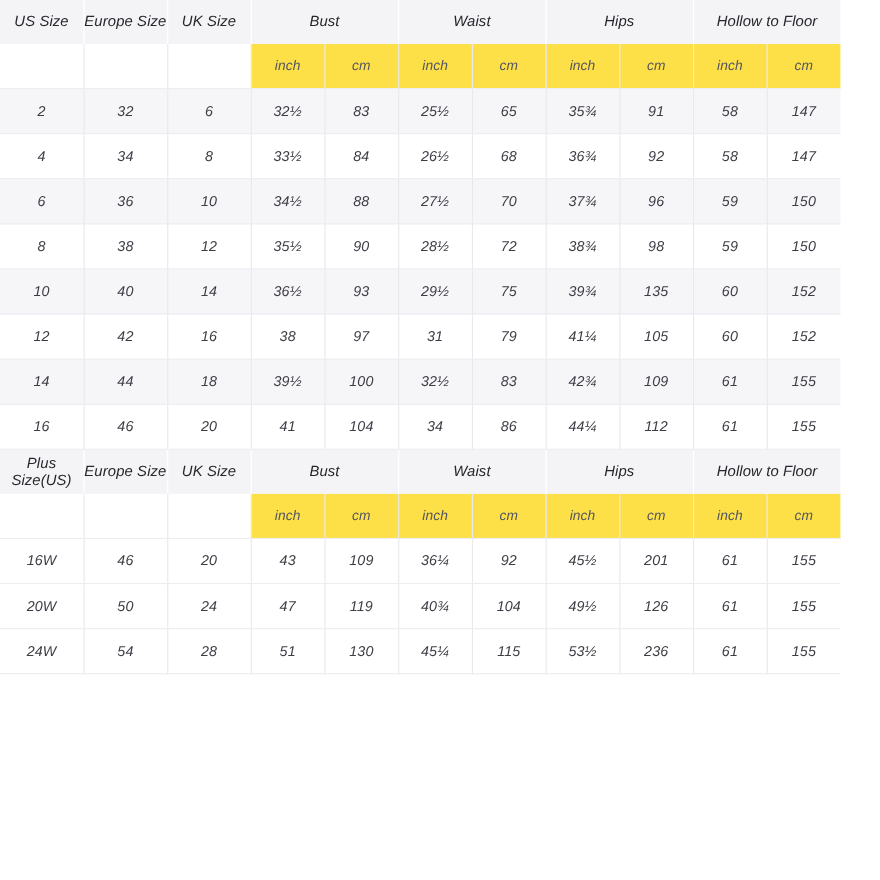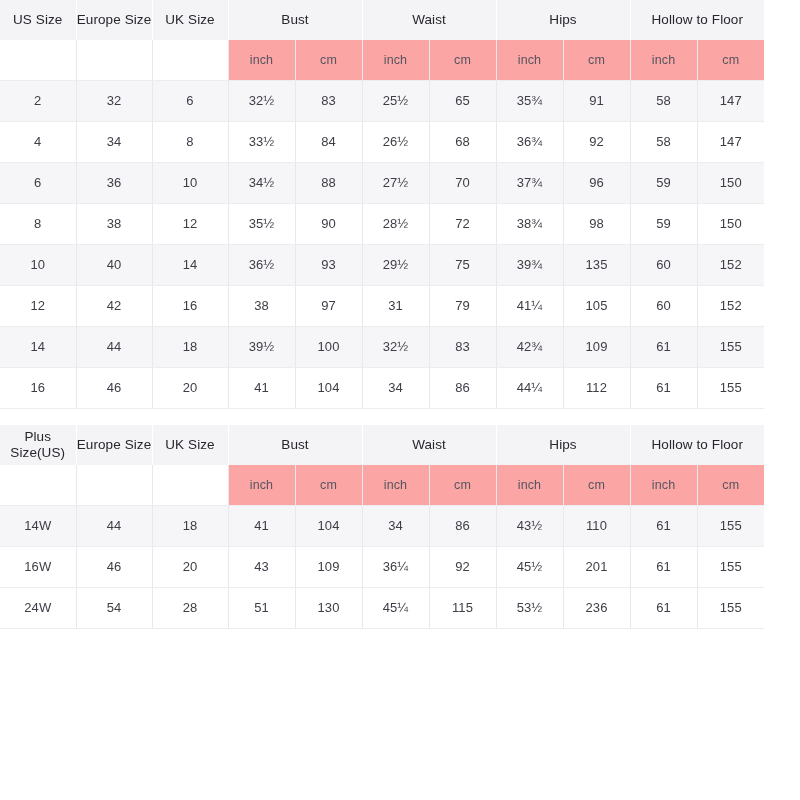--- a/index.html
+++ b/index.html
@@ -17,20 +17,21 @@
   .chart-wrap {
     width: 800px;
     height: 800px;
     display: flex;
     flex-direction: column;
   }
   table.size-table {
     width: 728px;
     border-collapse: collapse;
     table-layout: fixed;
+    font-style: italic;
   }
   table.size-table td,
   table.size-table th {
     text-align: center;
     vertical-align: middle;
     font-weight: normal;
     padding: 0;
     border-right: 1px solid #e8e8ed;
     border-bottom: 1px solid #ececf1;
     font-size: 13px;
@@ -50,40 +51,40 @@
     color: #26262c;
     border-right: 1px solid #ffffff;
     border-bottom: none;
   }
   tr.group-head th:last-child {
     border-right: none;
   }
   
   tr.unit-row td {
     height: 40px;
-    background: #fca5a5;
+    background: #fde047;
     font-size: 12.5px;
     color: #55555f;
   }
   tr.unit-row td.blank {
     background: #ffffff;
   }
   
   tr.data-row td {
     height: 40px;
     font-size: 13px;
   }
   tr.data-row.odd td {
     background: #f6f6f9;
   }
   tr.data-row.even td {
     background: #ffffff;
   }
   .table-block + .table-block {
-    margin-top: 16px;
+    margin-top: 0;
   }
   
   col.size-col { width: 76px; }
   col.m-col { width: 67px; }
 </style>
 </head>
 <body>
 
 <div class="chart-wrap" id="chart-root">
     <div class="table-block">
@@ -266,47 +267,47 @@
             <td>cm</td>
             <td>inch</td>
             <td>cm</td>
             <td>inch</td>
             <td>cm</td>
             <td>inch</td>
             <td>cm</td>
           </tr>
         </thead>
         <tbody>
-          <tr class="data-row odd">
-            <td>14W</td>
-            <td>44</td>
-            <td>18</td>
-            <td>41</td>
-            <td>104</td>
-            <td>34</td>
-            <td>86</td>
-            <td>43½</td>
-            <td>110</td>
-            <td>61</td>
-            <td>155</td>
-          </tr>
           <tr class="data-row even">
             <td>16W</td>
             <td>46</td>
             <td>20</td>
             <td>43</td>
             <td>109</td>
             <td>36¼</td>
             <td>92</td>
             <td>45½</td>
             <td>201</td>
             <td>61</td>
             <td>155</td>
           </tr>
           <tr class="data-row even">
+            <td>20W</td>
+            <td>50</td>
+            <td>24</td>
+            <td>47</td>
+            <td>119</td>
+            <td>40¾</td>
+            <td>104</td>
+            <td>49½</td>
+            <td>126</td>
+            <td>61</td>
+            <td>155</td>
+          </tr>
+          <tr class="data-row even">
             <td>24W</td>
             <td>54</td>
             <td>28</td>
             <td>51</td>
             <td>130</td>
             <td>45¼</td>
             <td>115</td>
             <td>53½</td>
             <td>236</td>
             <td>61</td>

